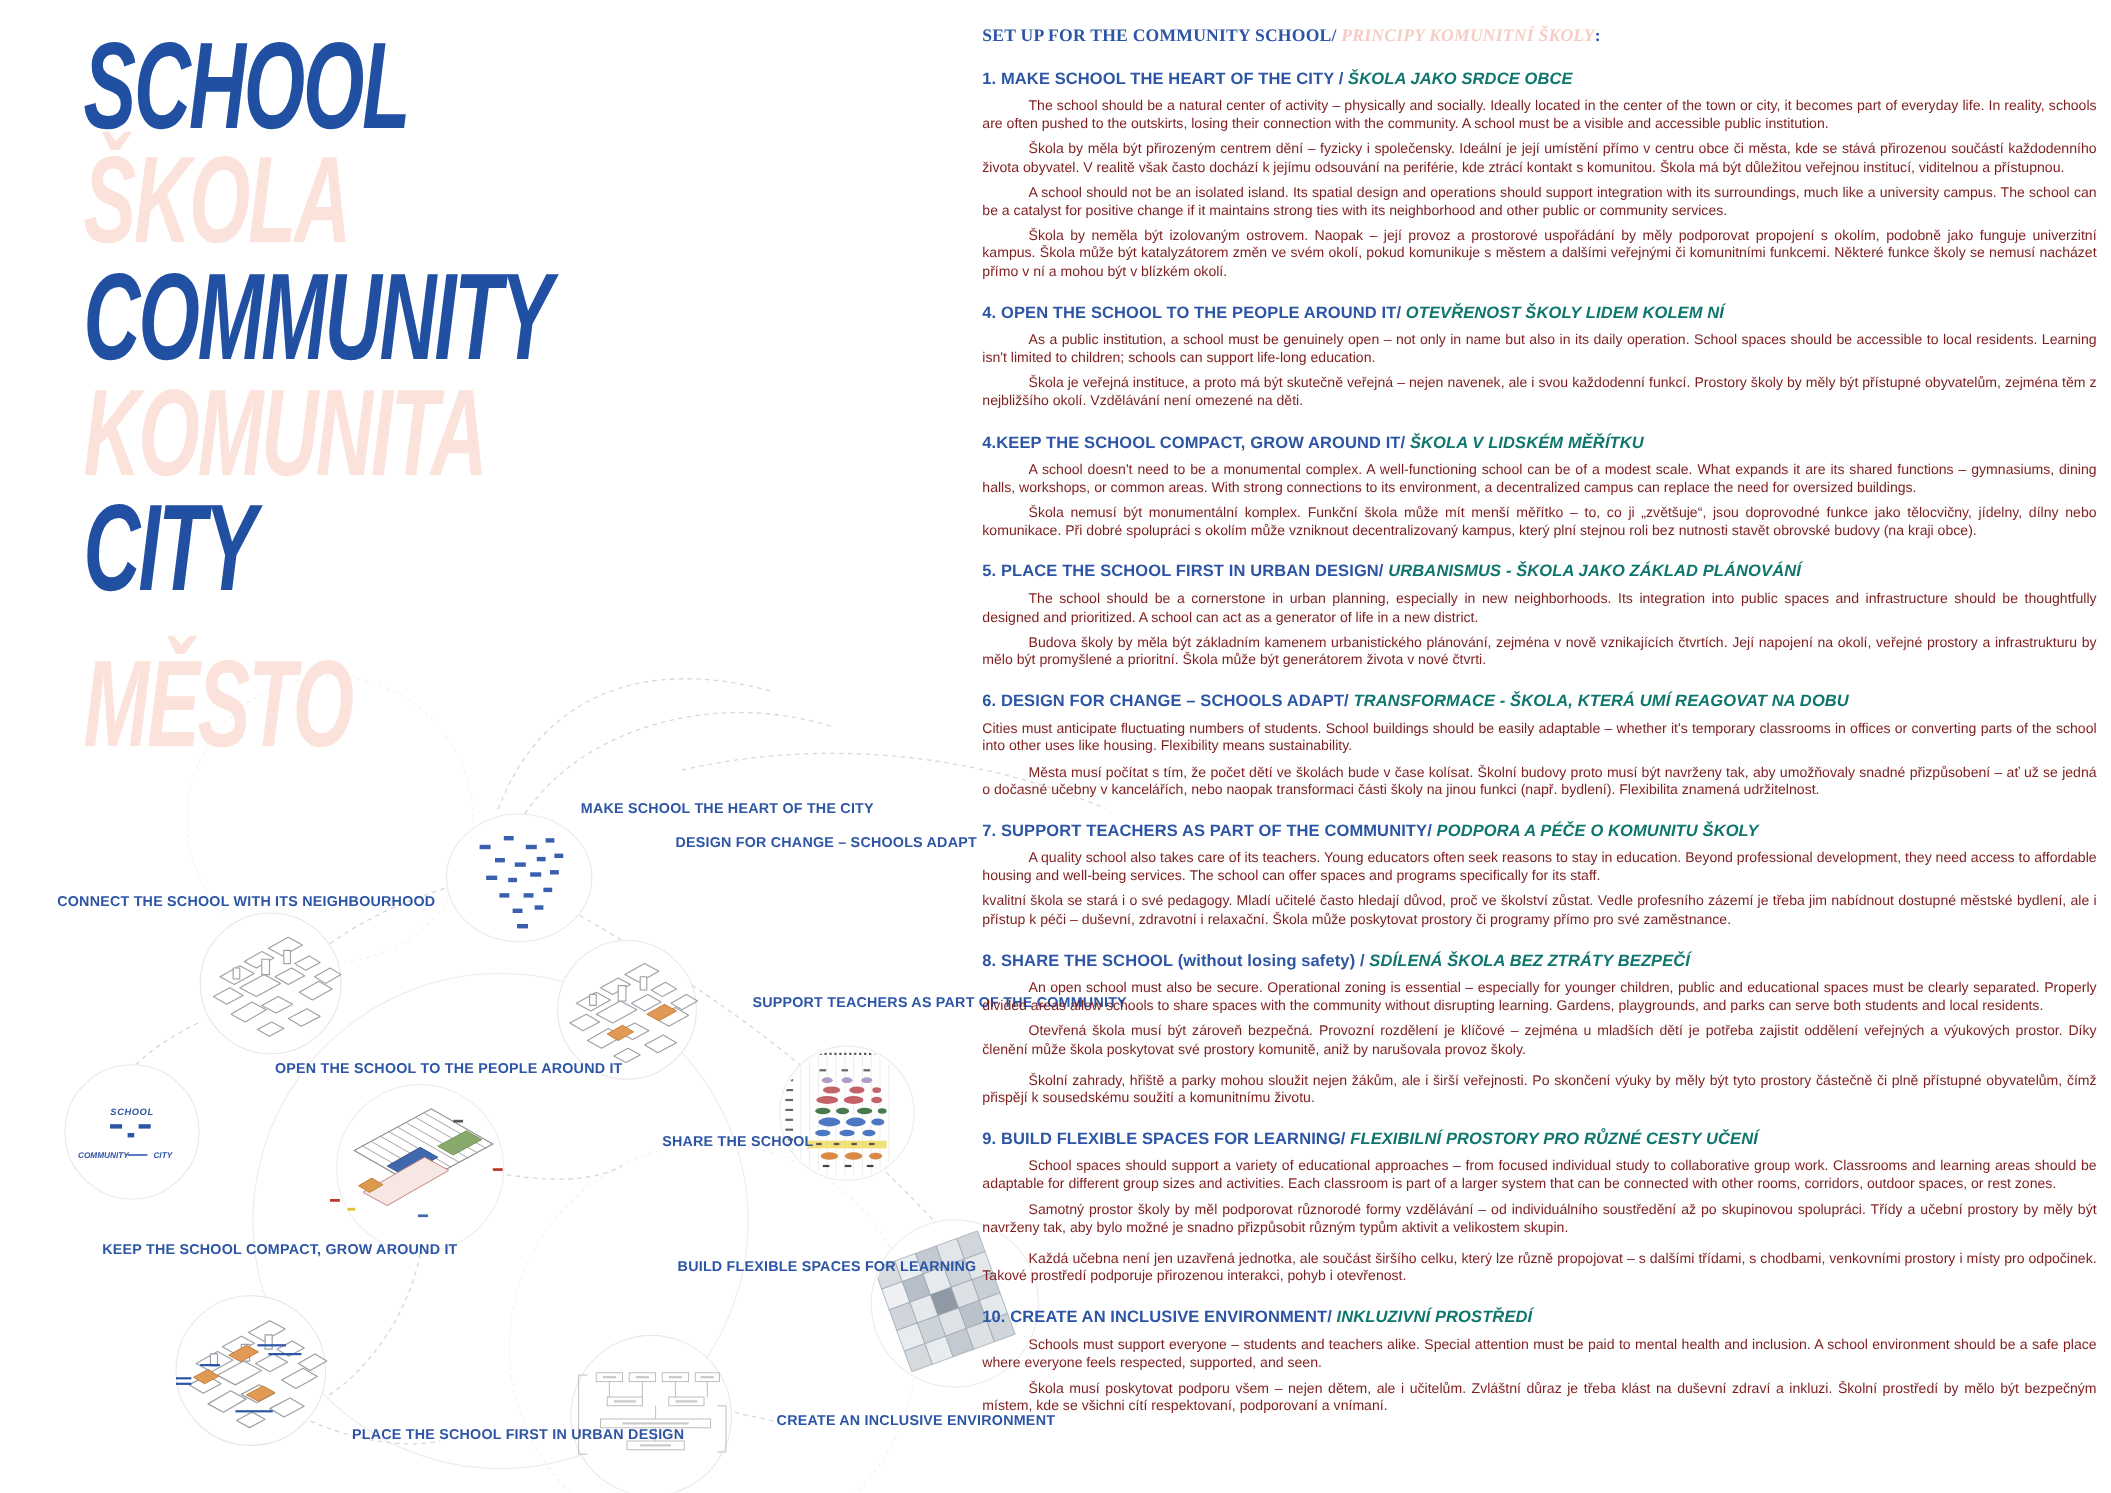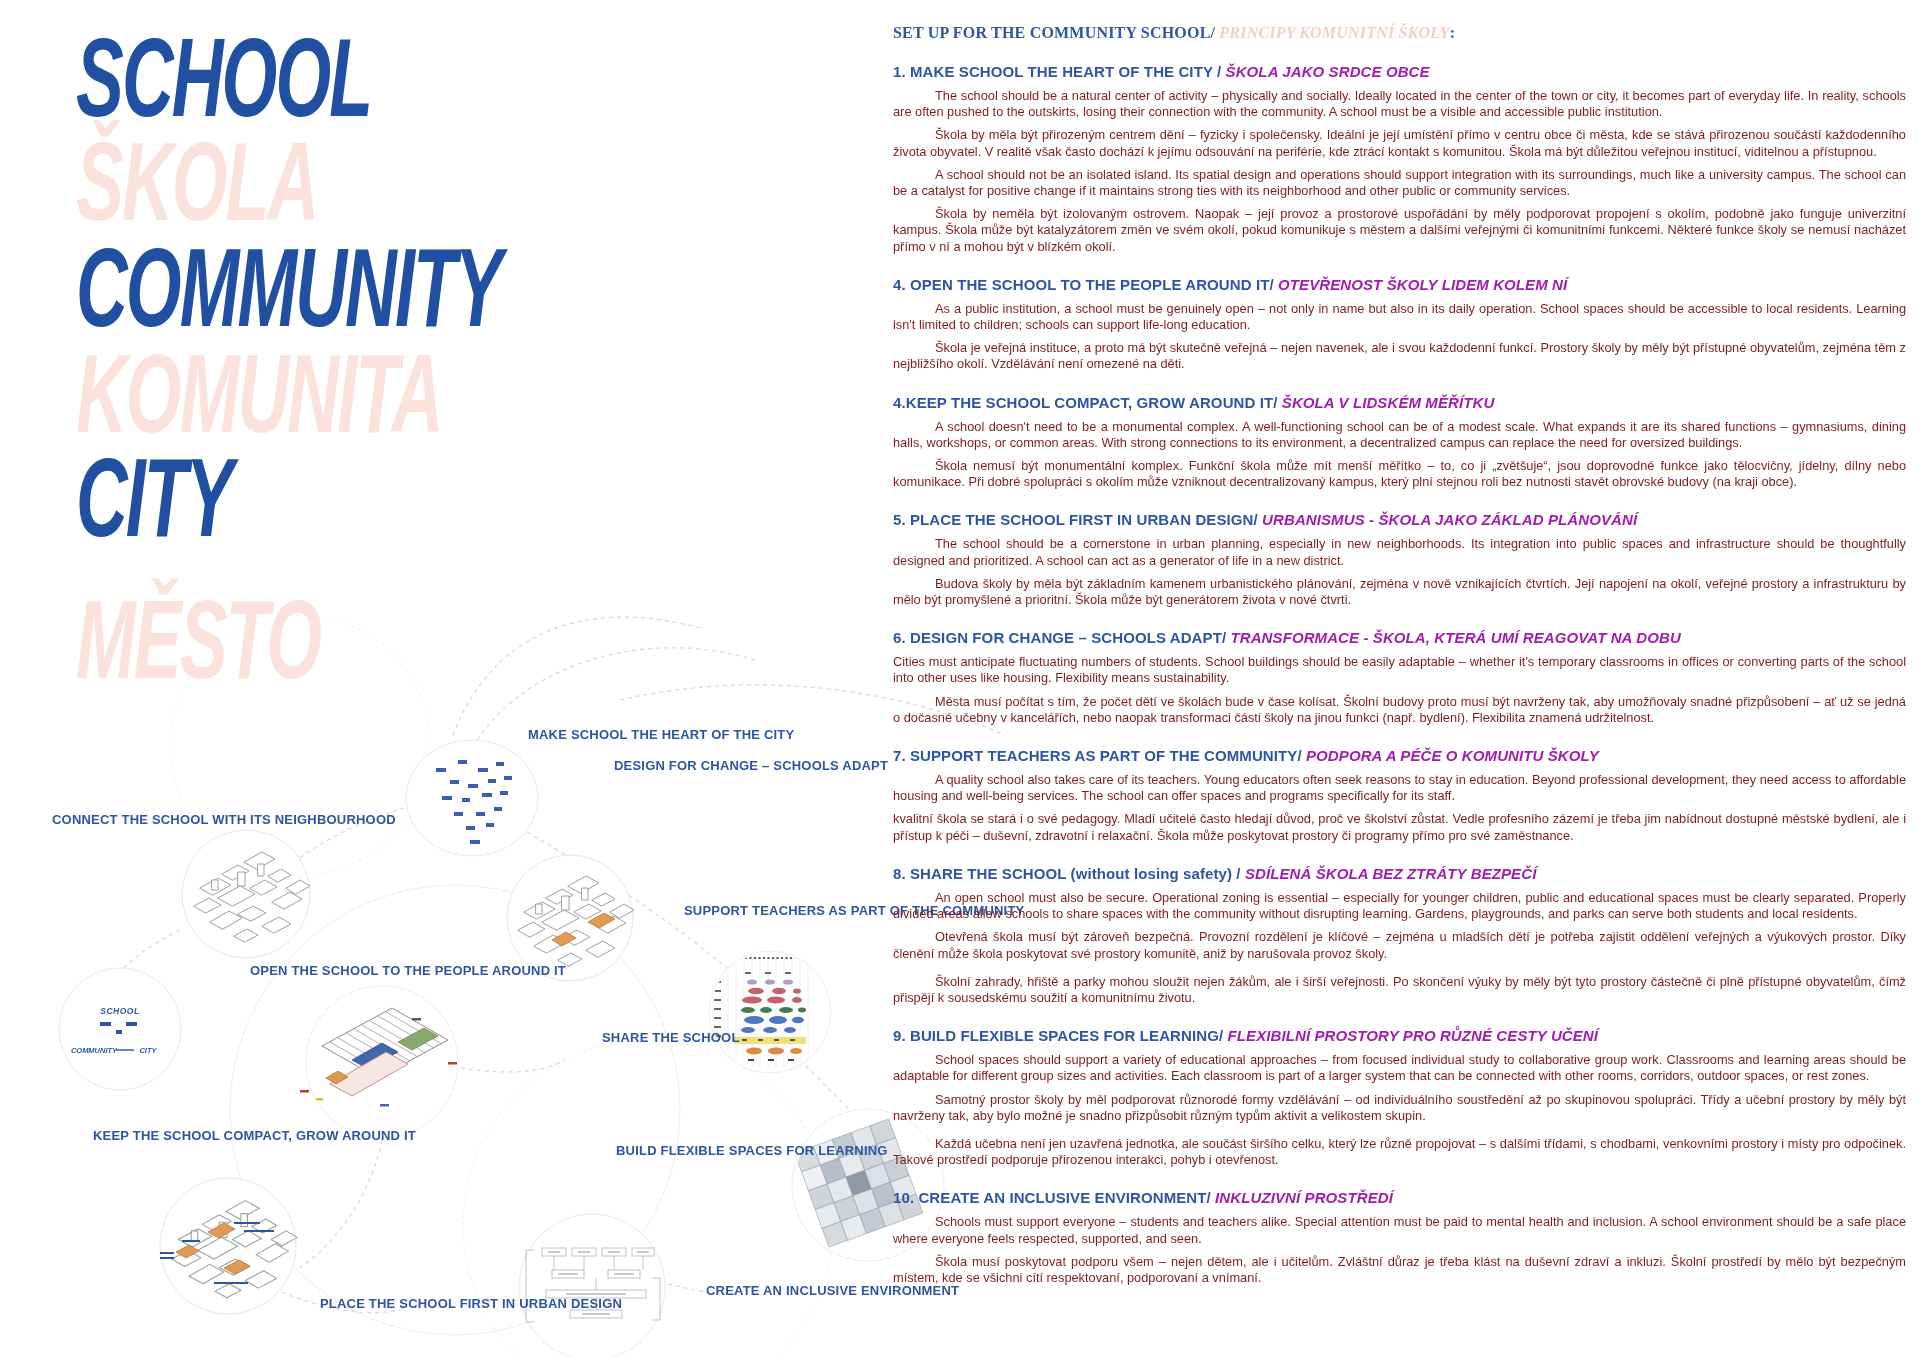--- a/index.html
+++ b/index.html
@@ -15,21 +15,21 @@
 
   
   .dlabel{position:absolute;color:#2d55a5;font-weight:bold;font-size:13px;
           letter-spacing:0.2px;white-space:nowrap;margin-left:36px;}
 
   
   .rcol{position:absolute;left:893px;top:24px;width:1013px;}
   .rheader{font-size:16px;font-weight:bold;color:#2d55a5;letter-spacing:0.2px;margin-bottom:6px;font-family:Liberation Serif, serif;}
   .rheader .hcz{color:#f6cdc4;font-style:italic;}
   .rsection h3{font-size:15px;margin:21px 0 8px 0;font-weight:bold;color:#2d55a5;letter-spacing:0.1px;}
-  .rsection h3 .tcz{color:#a21caf;font-style:italic;font-weight:bold;}
+  .rsection h3 .tcz{color:#0f766e;font-style:italic;font-weight:bold;}
   .rsection p{margin:7px 0;font-size:12.8px;line-height:16.2px;text-align:justify;color:#7f1d1d;}
   .rsection p.cz{}
   .rsection p.indent{text-indent:42px;}
   .rsection p.tight{margin-top:12px;}
 
   svg text{font-family:"Liberation Sans",sans-serif;}
 </style>
 </head>
 <body>
 

